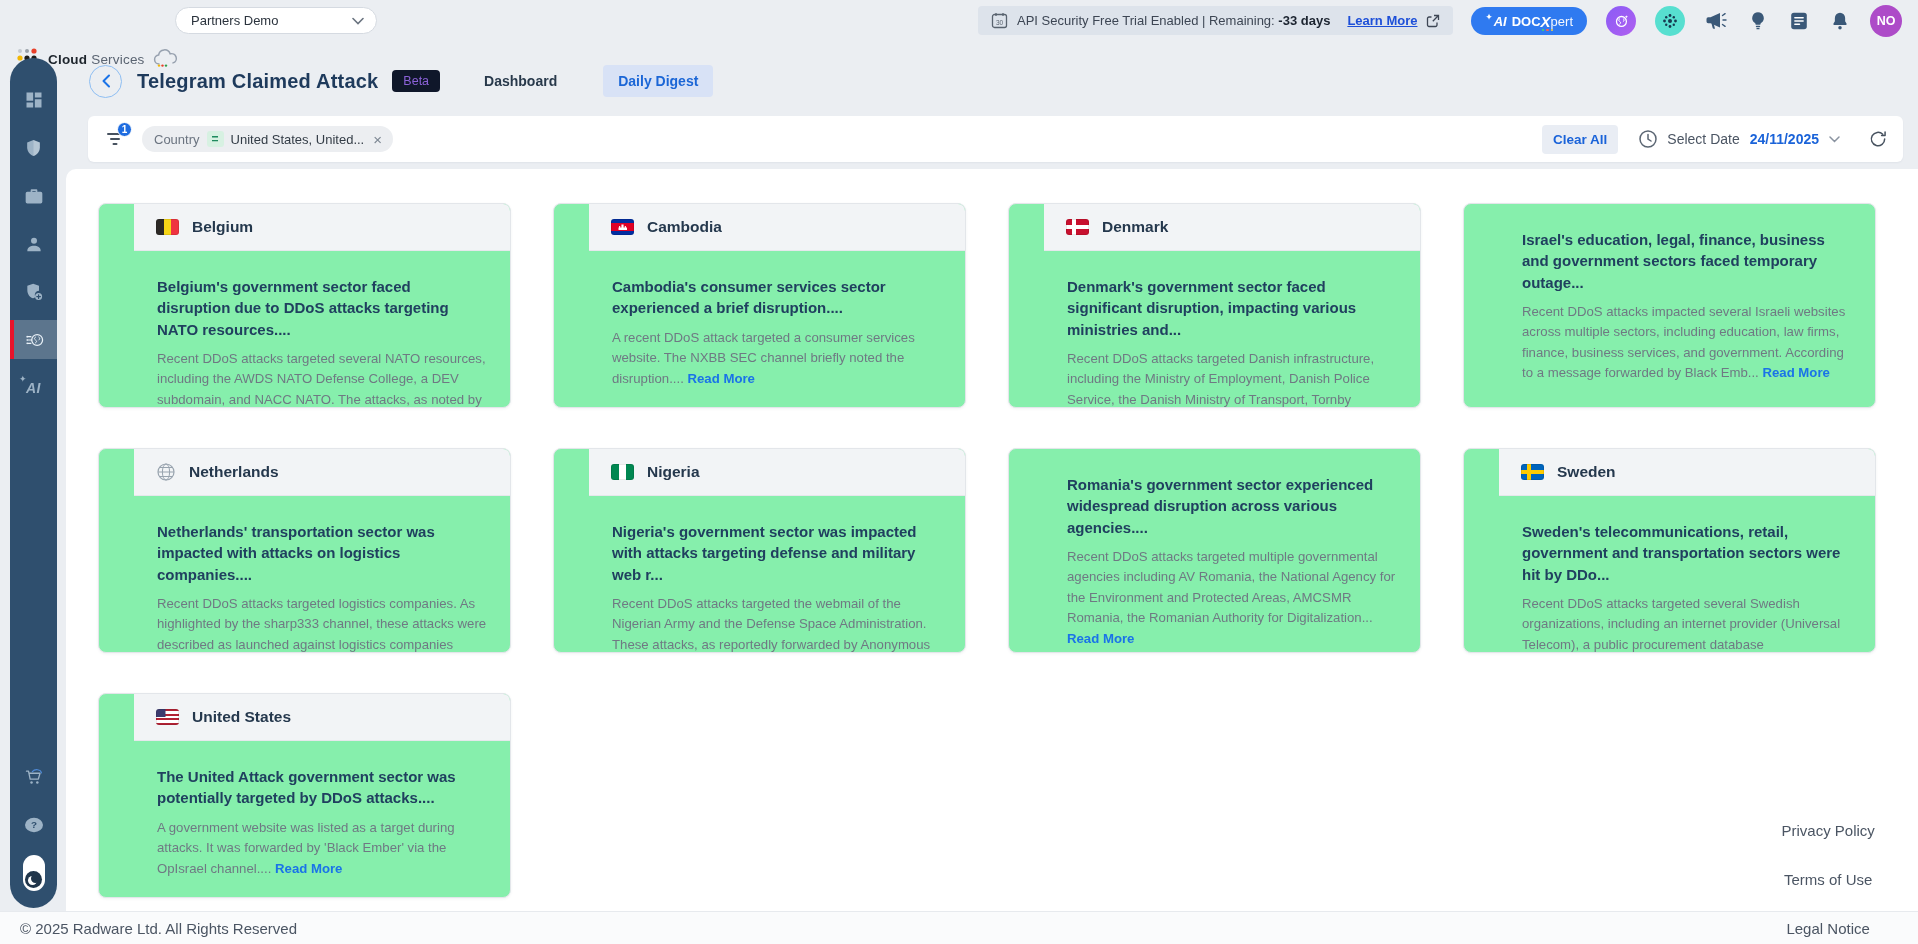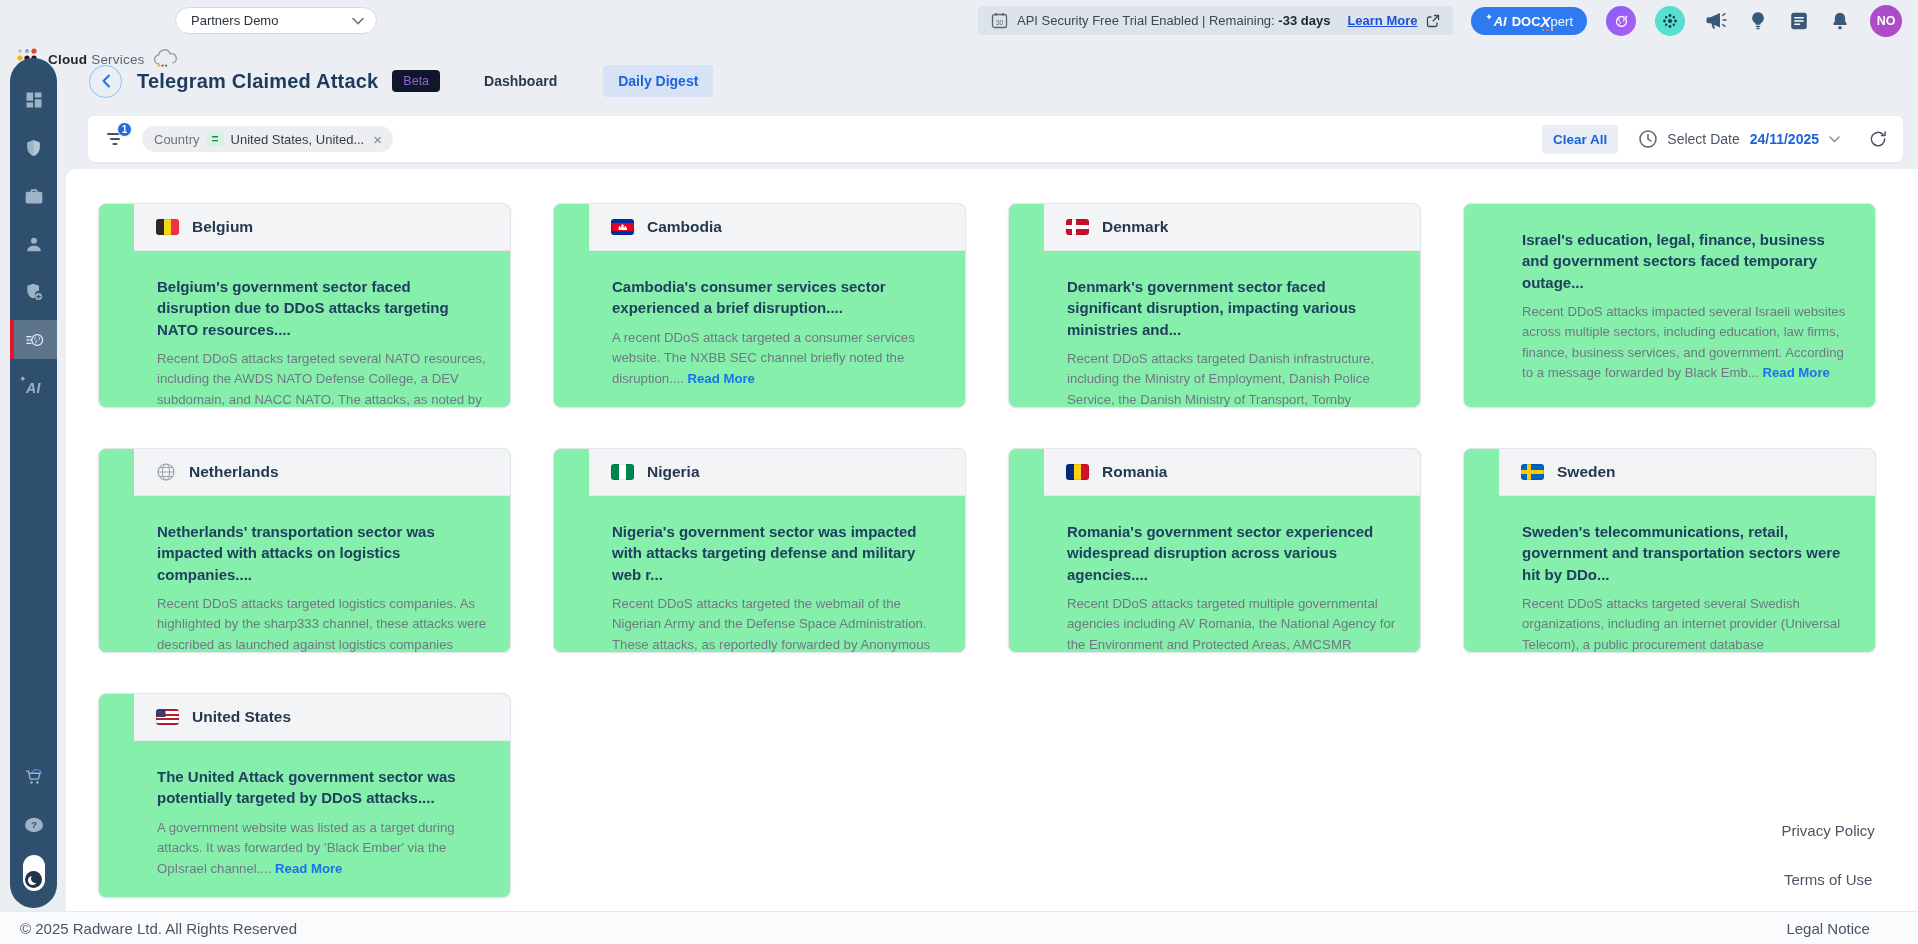--- a/index.html
+++ b/index.html
@@ -457,24 +457,20 @@
         <span class="flag flag-nigeria"></span>
         <span class="card-country">Nigeria</span>
       </header>
       <div class="card-body">
         <h3 class="card-title">Nigeria's government sector was impacted with attacks targeting defense and military web r...</h3>
         <p class="card-text"><span>Recent DDoS attacks targeted the webmail of the Nigerian Army and the Defense Space Administration. These attacks, as reportedly forwarded by Anonymous Nigeria and highlighted by the Nullsec Philippin...</span> <a class="read-more">Read More</a></p>
       </div>
     </article>
 
     <article class="card">
-      <header class="card-head">
-        <span class="flag flag-romania"></span>
-        <span class="card-country">Romania</span>
-      </header>
       <div class="card-body">
         <h3 class="card-title">Romania's government sector experienced widespread disruption across various agencies....</h3>
         <p class="card-text"><span>Recent DDoS attacks targeted multiple governmental agencies including AV Romania, the National Agency for the Environment and Protected Areas, AMCSMR Romania, the Romanian Authority for Digitalization...</span> <a class="read-more">Read More</a></p>
       </div>
     </article>
 
     <article class="card">
       <header class="card-head">
         <span class="flag flag-sweden"></span>
         <span class="card-country">Sweden</span>

